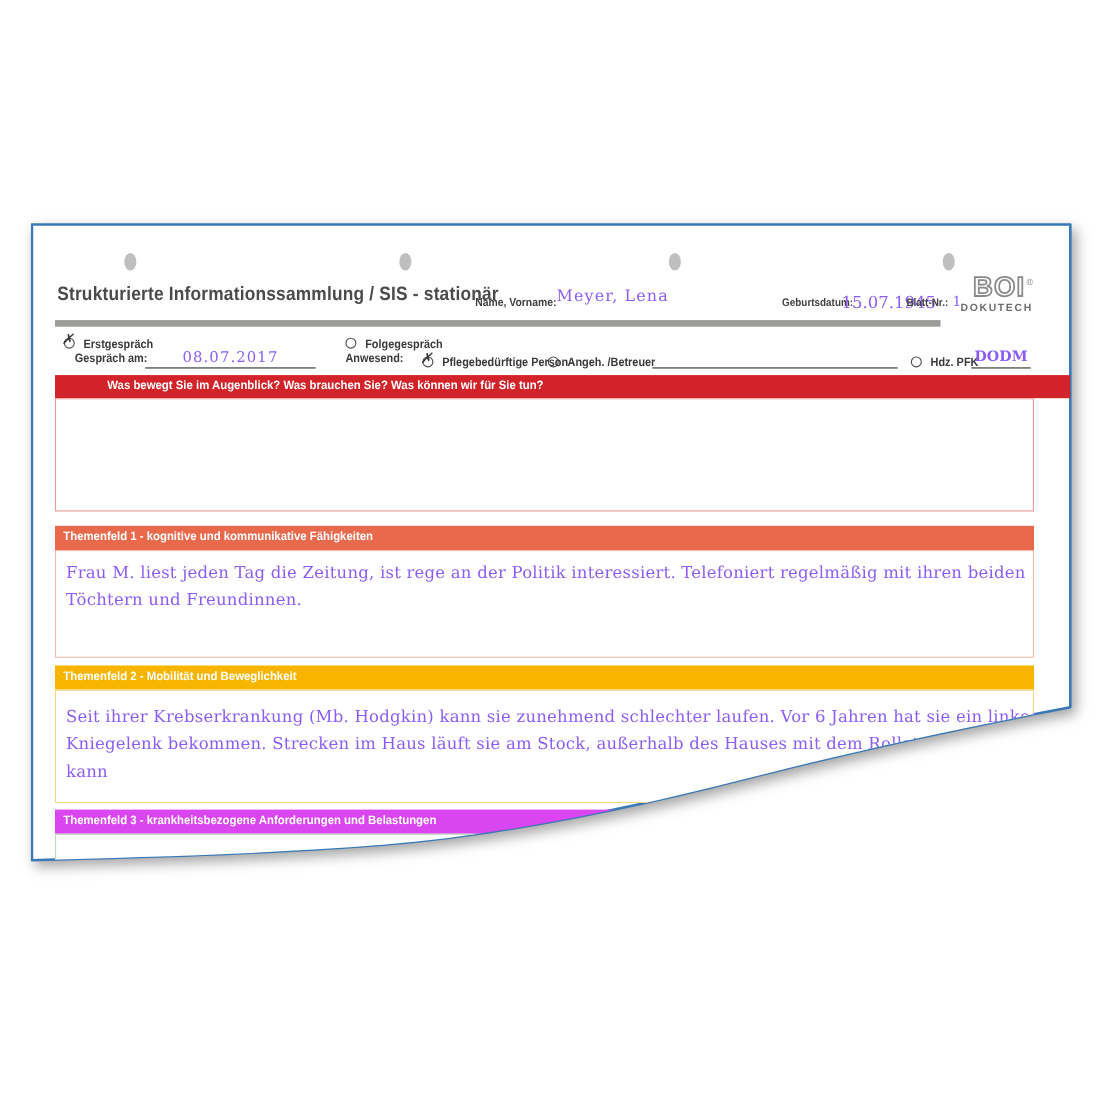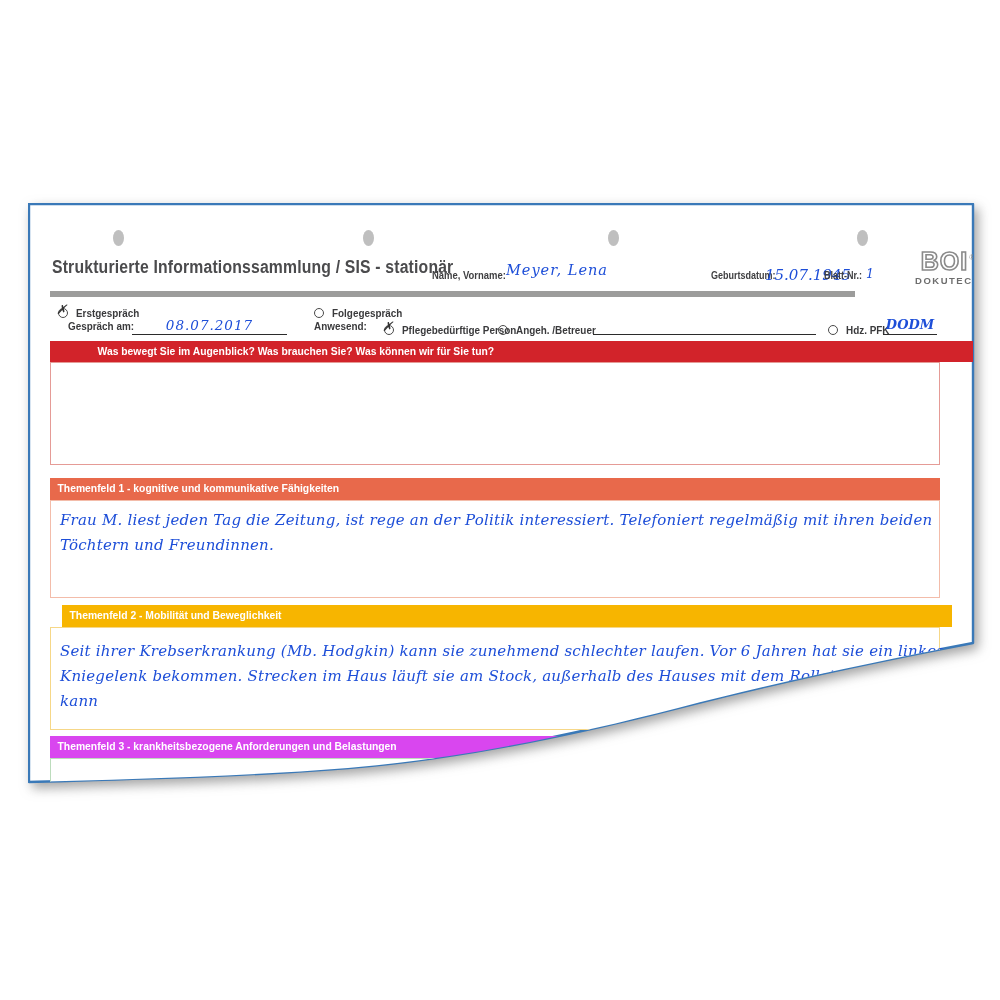--- a/index.html
+++ b/index.html
@@ -10,32 +10,32 @@
   .sheet{position:absolute;left:28px;top:203px;width:999px;height:590px;}
   .sheet-bg{position:absolute;left:0;top:0;filter:drop-shadow(4px 5px 6px rgba(90,90,90,0.55));}
   .sheet-content{
     position:absolute;left:0;top:0;width:947px;height:590px;
     clip-path:path("M1,1 H945 V440 C850,458 755,478 650,505 C545,532 430,556 320,565 C205,574 100,576 1,579 Z");
   }
   .hole{position:absolute;top:27px;width:11px;height:16px;border-radius:50%;background:#bfbfbf;}
   .cond{display:inline-block;transform:scaleX(0.9);transform-origin:left center;white-space:nowrap;}
   .title{position:absolute;left:24px;top:54px;font-size:17.5px;font-weight:bold;color:#4b4b4d;letter-spacing:0.2px;}
   .lbl{color:#3f3f41;font-weight:bold;}
-  .hand{font-family:"DejaVu Serif",serif;font-style:italic;color:#1d4ed8;}
+  .hand{font-family:"DejaVu Serif",serif;color:#8b5cf6;}
   .divider{position:absolute;left:22px;top:88px;width:805px;height:6px;background:#9c9c9b;}
   .radio{position:relative;display:inline-block;width:8px;height:8px;border:1.2px solid #4a4a4a;border-radius:50%;vertical-align:-1px;margin-right:4px;}
   .radio .x{display:none;position:absolute;left:-3px;top:-7px;font-size:13px;color:#333;font-family:"DejaVu Serif",serif;font-style:italic;}
   .radio.checked .x{display:block;}
   .meta-lbl{font-size:11px;color:#3a3a3c;font-weight:bold;}
   .uline{border-bottom:1px solid #2b2b2b;position:absolute;}
   .sec-head{position:absolute;left:22px;width:890px;color:#ffffff;font-weight:bold;font-size:11px;}
   .sec-head span{display:inline-block;padding:4px 0 0 8px;transform:scaleX(0.94);transform-origin:left center;white-space:nowrap;}
   .sec-box{position:absolute;left:22px;width:888px;background:#ffffff;border:1px solid;}
   .sec-text{position:absolute;left:32px;right:20px;font-size:15px;line-height:25px;letter-spacing:0.2px;}
-  .logo{position:absolute;left:885px;top:46px;width:70px;text-align:center;}
+  .logo{position:absolute;left:841px;top:46px;width:70px;text-align:right;}
   .logo-boi{font-size:25px;font-weight:bold;letter-spacing:1px;color:transparent;-webkit-text-stroke:1.6px #8a8a8a;font-family:"Liberation Sans",sans-serif;line-height:24px;}
   .logo-reg{font-size:8px;color:#8a8a8a;vertical-align:10px;-webkit-text-stroke:0;margin-left:1px;}
   .logo-sub{font-size:9.5px;font-weight:bold;color:#6e6e6e;letter-spacing:1.5px;margin-top:1px;}
 </style>
 </head>
 <body>
 
 <div class="sheet">
 
   <svg class="sheet-bg" width="947" height="590" viewBox="0 0 947 590">
@@ -104,21 +104,21 @@
 
     <div class="sec-head" style="top: 275px; height: 22px; background: rgb(232, 105, 75);">
       <span>Themenfeld 1 - kognitive und kommunikative Fähigkeiten</span>
     </div>
     <div class="sec-box" style="top: 297px; height: 96px; border-color: rgb(243, 188, 170);"></div>
     <div class="sec-text hand" style="top:305px">
       <div>Frau M. liest jeden Tag die Zeitung, ist rege an der Politik interessiert. Telefoniert regelmäßig mit ihren beiden</div>
       <div>Töchtern und Freundinnen.</div>
     </div>
 
-    <div class="sec-head" style="top: 402px; height: 22px; background: rgb(247, 181, 0); margin-left: 12px;">
+    <div class="sec-head" style="top: 402px; height: 22px; background: rgb(247, 181, 0);">
       <span>Themenfeld 2 - Mobilität und Beweglichkeit</span>
     </div>
     <div class="sec-box" style="top: 424px; height: 101px; border-color: rgb(246, 215, 135);"></div>
     <div class="sec-text hand" style="top:436px">
       <div>Seit ihrer Krebserkrankung (Mb. Hodgkin) kann sie zunehmend schlechter laufen. Vor 6 Jahren hat sie ein linkes</div>
       <div>Kniegelenk bekommen. Strecken im Haus läuft sie am Stock, außerhalb des Hauses mit dem Rollator. Treppen kann</div>
     </div>
 
     <div class="sec-head" style="top: 533px; height: 22px; background: #d946ef;">
       <span>Themenfeld 3 - krankheitsbezogene Anforderungen und Belastungen</span>

